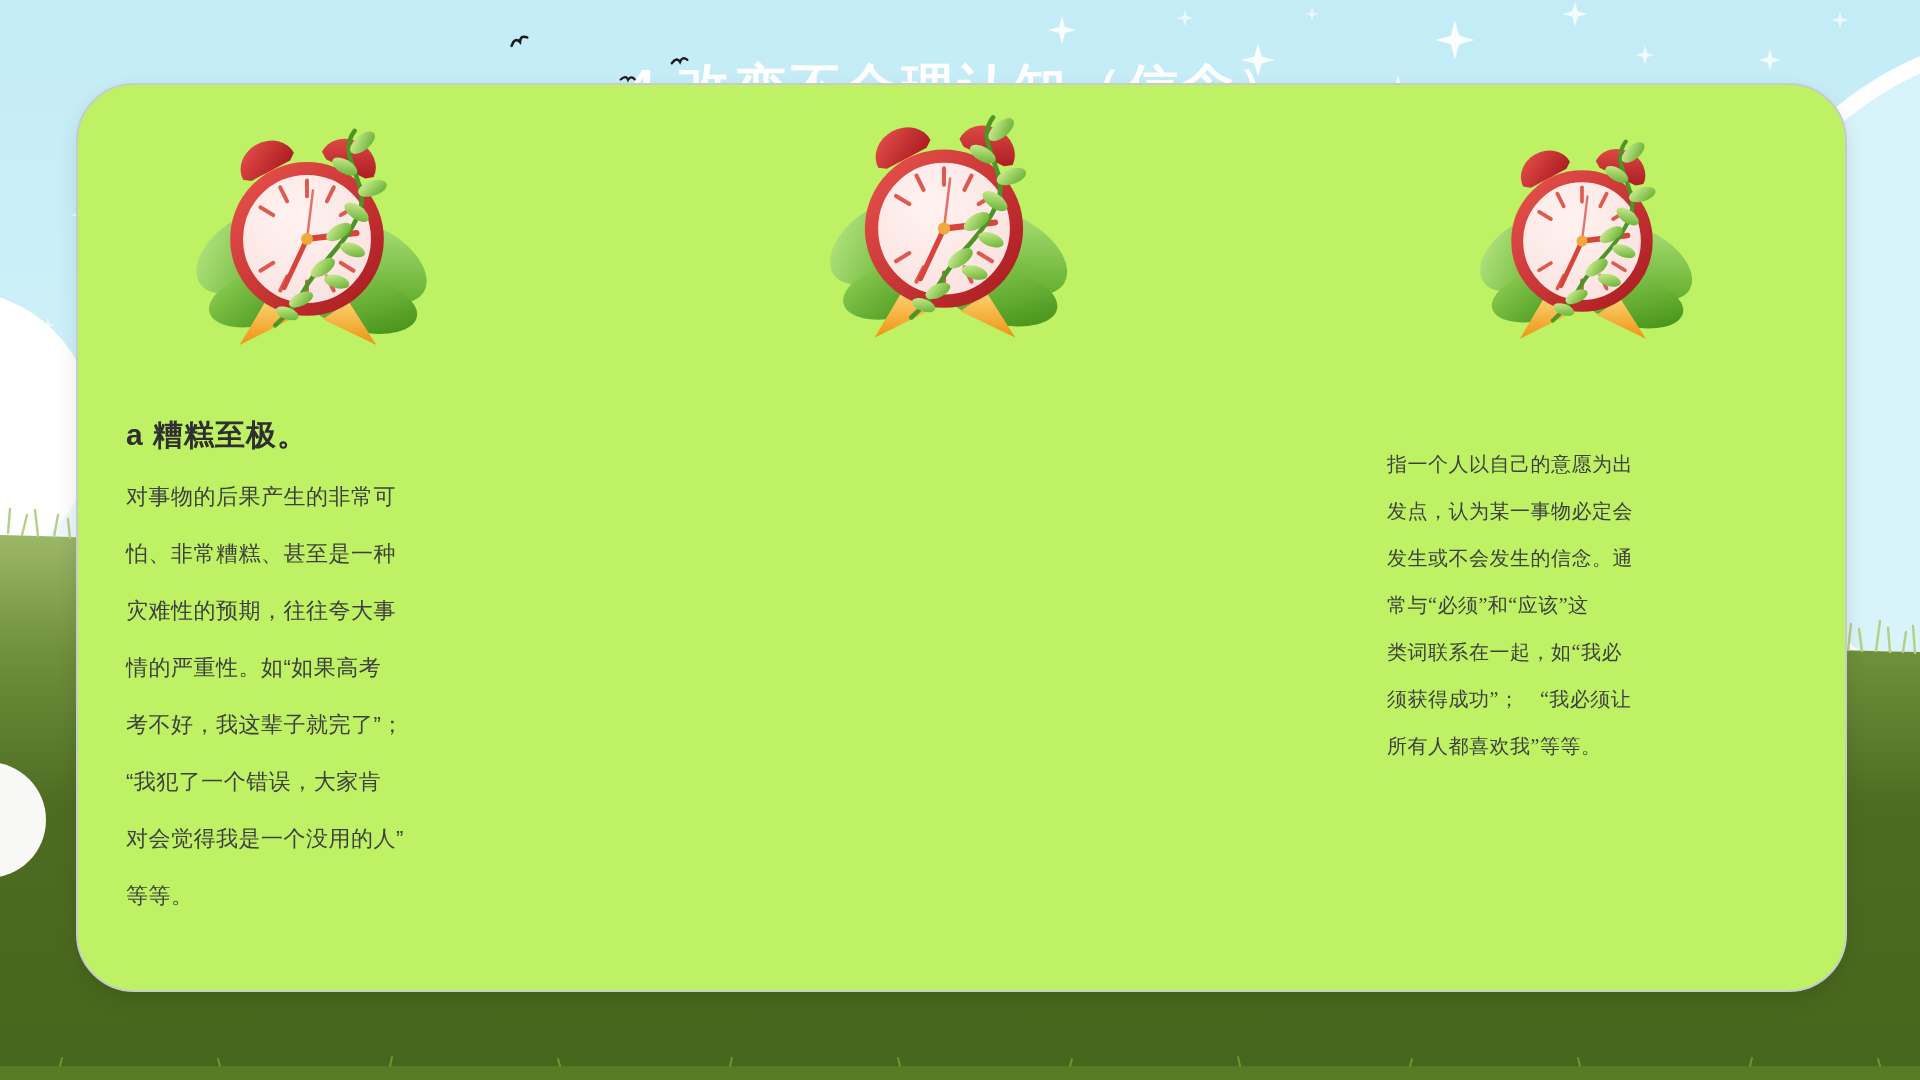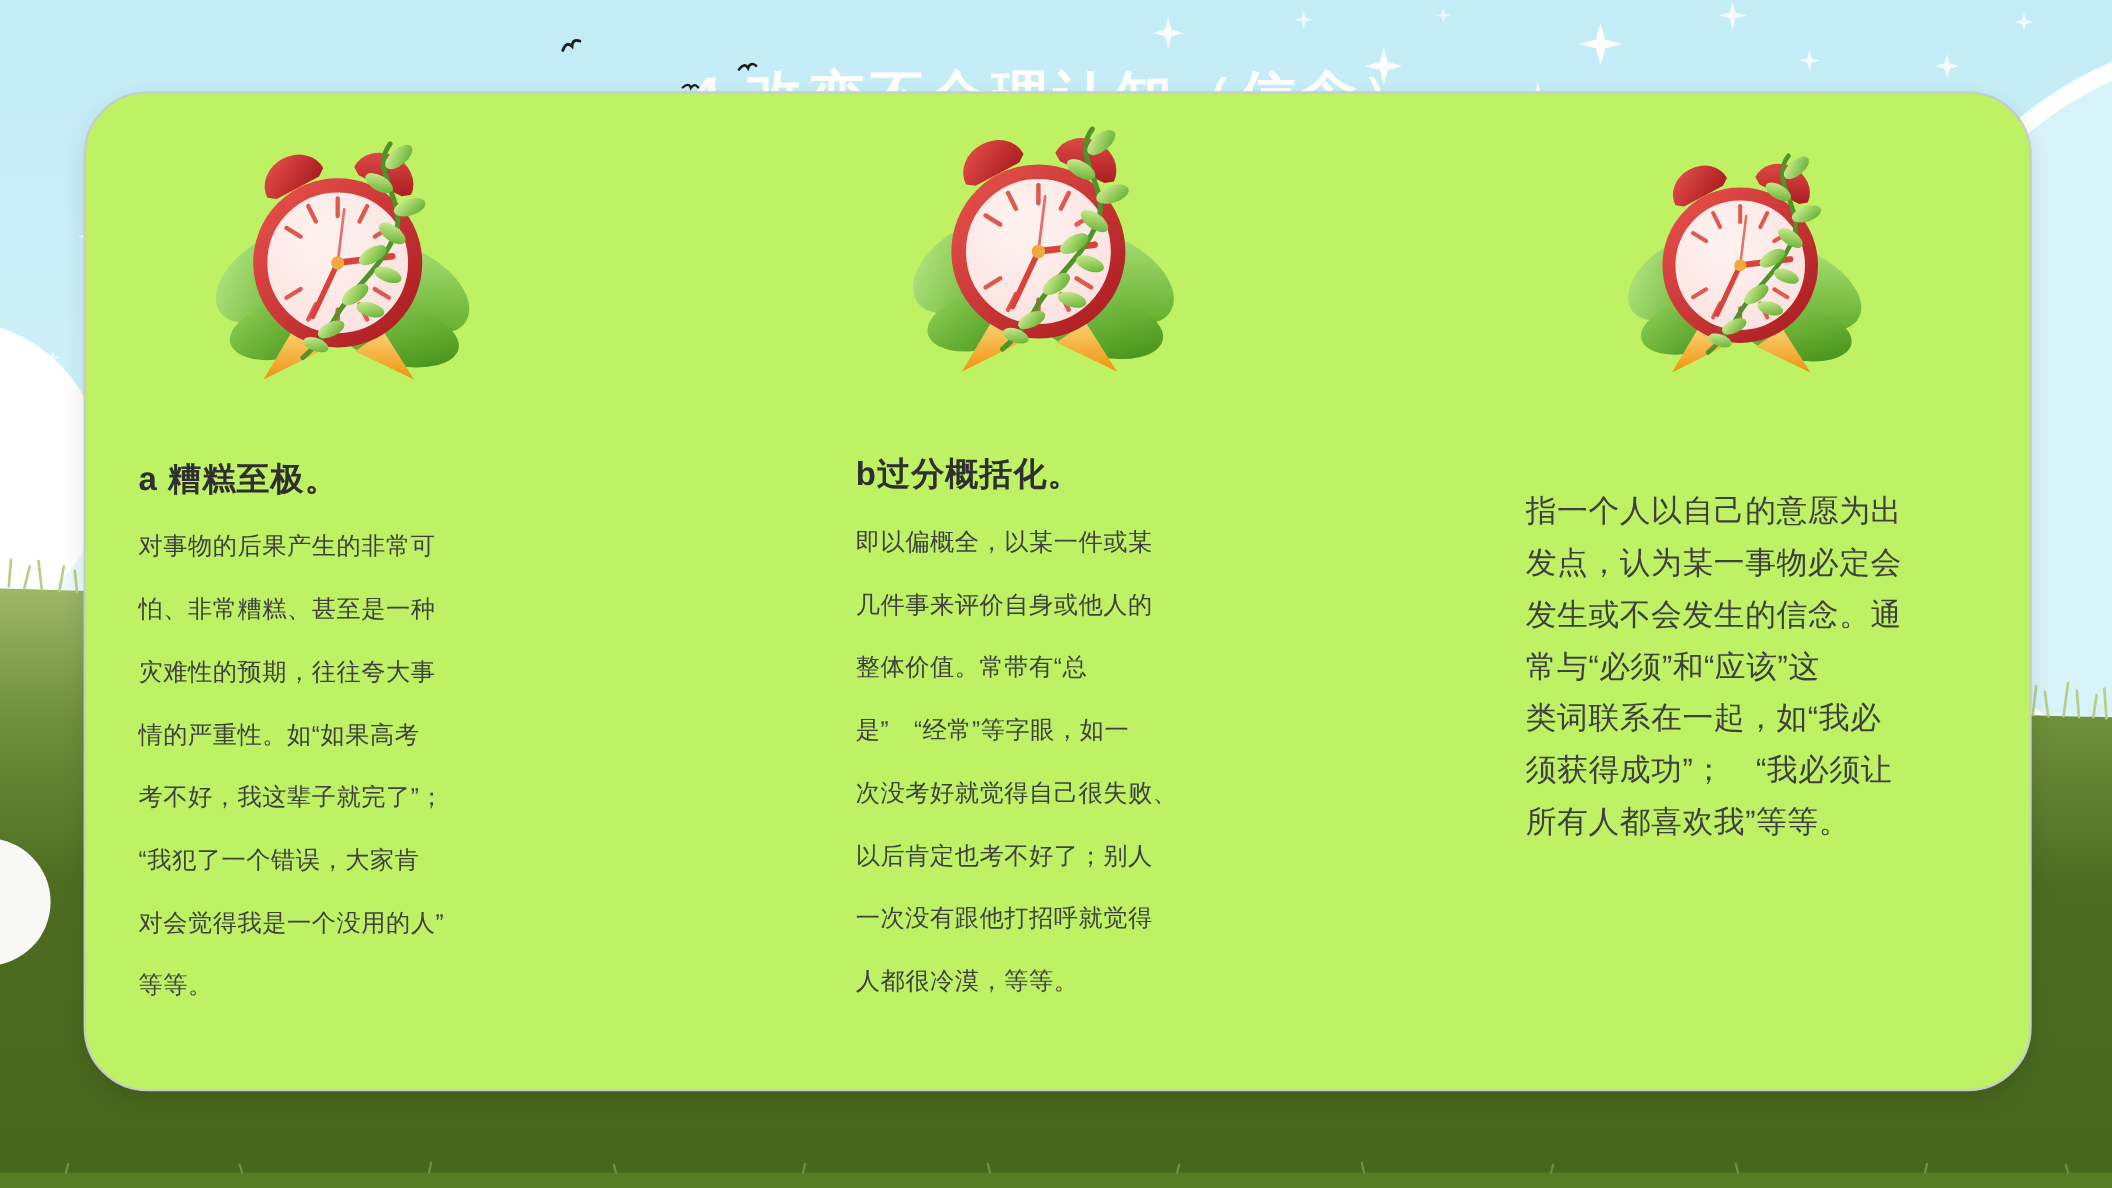--- a/index.html
+++ b/index.html
@@ -25,21 +25,21 @@
   .col-heading{
     font-size:30px;font-weight:bold;color:#2f2f2f;letter-spacing:1px;
   }
   .col-body{
     margin-top:12px;font-size:22px;color:#3f3f3f;line-height:57px;
     white-space:pre-line;letter-spacing:0.5px;
   }
   #col-a{left:48px;top:330px;width:500px;}
   #col-b{left:700px;top:326px;width:500px;}
   #col-c{left:1309px;top:346px;width:440px;}
-  #col-c .col-body{font-size:28px;line-height:47px;margin-top:10px;}
+  #col-c .col-body{font-size:20px;line-height:47px;margin-top:10px;font-family:Liberation Serif, serif;}
   #clock-a{left:104px;top:30px;}
   #clock-b{left:737px;top:16px;}
   #clock-c{left:1389px;top:42px;}
 </style>
 </head>
 <body>
 
 <svg class="bg-svg" viewBox="0 0 1920 1080" preserveAspectRatio="none" aria-hidden="true">
   <defs>
     <linearGradient id="skyGrad" x1="0" y1="0" x2="0" y2="1">
@@ -241,31 +241,20 @@
     <div class="col-body">对事物的后果产生的非常可
 怕、非常糟糕、甚至是一种
 灾难性的预期，往往夸大事
 情的严重性。如“如果高考
 考不好，我这辈子就完了”；
 “我犯了一个错误，大家肯
 对会觉得我是一个没用的人”
 等等。</div>
   </div>
 
-  <div class="column" id="col-b">
-    <div class="col-heading">b过分概括化。</div>
-    <div class="col-body">即以偏概全，以某一件或某
-几件事来评价自身或他人的
-整体价值。常带有“总
-是”　“经常”等字眼，如一
-次没考好就觉得自己很失败、
-以后肯定也考不好了；别人
-一次没有跟他打招呼就觉得
-人都很冷漠，等等。</div>
-  </div>
 
   <div class="column" id="col-c">
     <div class="col-body">指一个人以自己的意愿为出
 发点，认为某一事物必定会
 发生或不会发生的信念。通
 常与“必须”和“应该”这
 类词联系在一起，如“我必
 须获得成功”；　“我必须让
 所有人都喜欢我”等等。</div>
   </div>

